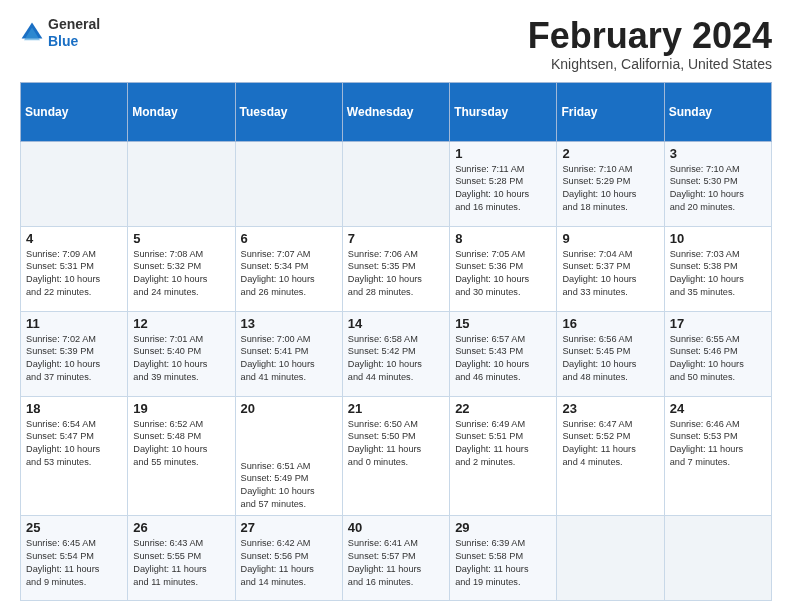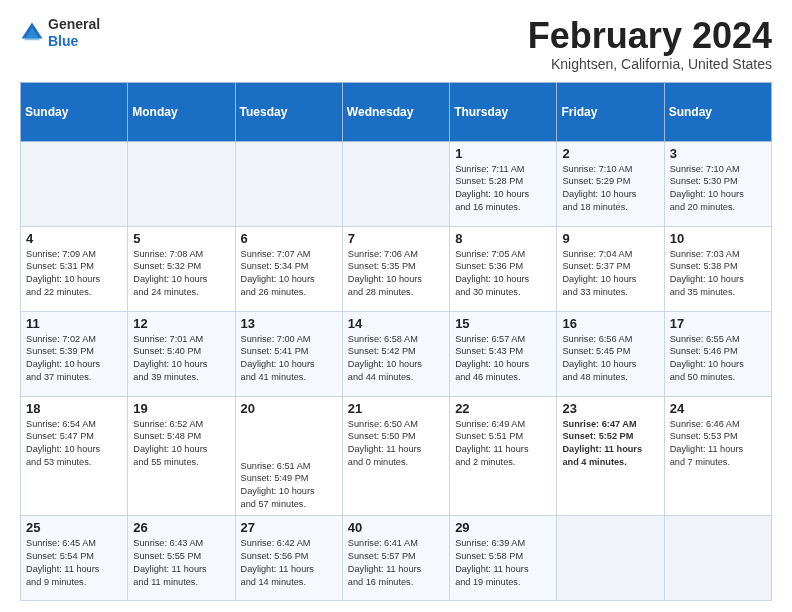--- a/index.html
+++ b/index.html
@@ -284,21 +284,21 @@
         </td>
         <td>
           <span class="day-number">22</span>
           <div class="day-info" style="white-space: pre-line;">Sunrise: 6:49 AM
 Sunset: 5:51 PM
 Daylight: 11 hours
 and 2 minutes.</div>
         </td>
         <td>
           <span class="day-number">23</span>
-          <div class="day-info" style="white-space: pre-line; font-weight: bold;">Sunrise: 6:47 AM
+          <div class="day-info" style="white-space: pre-line;">Sunrise: 6:47 AM
 Sunset: 5:52 PM
 Daylight: 11 hours
 and 4 minutes.</div>
         </td>
         <td>
           <span class="day-number">24</span>
           <div class="day-info" style="white-space: pre-line;">Sunrise: 6:46 AM
 Sunset: 5:53 PM
 Daylight: 11 hours
 and 7 minutes.</div>

